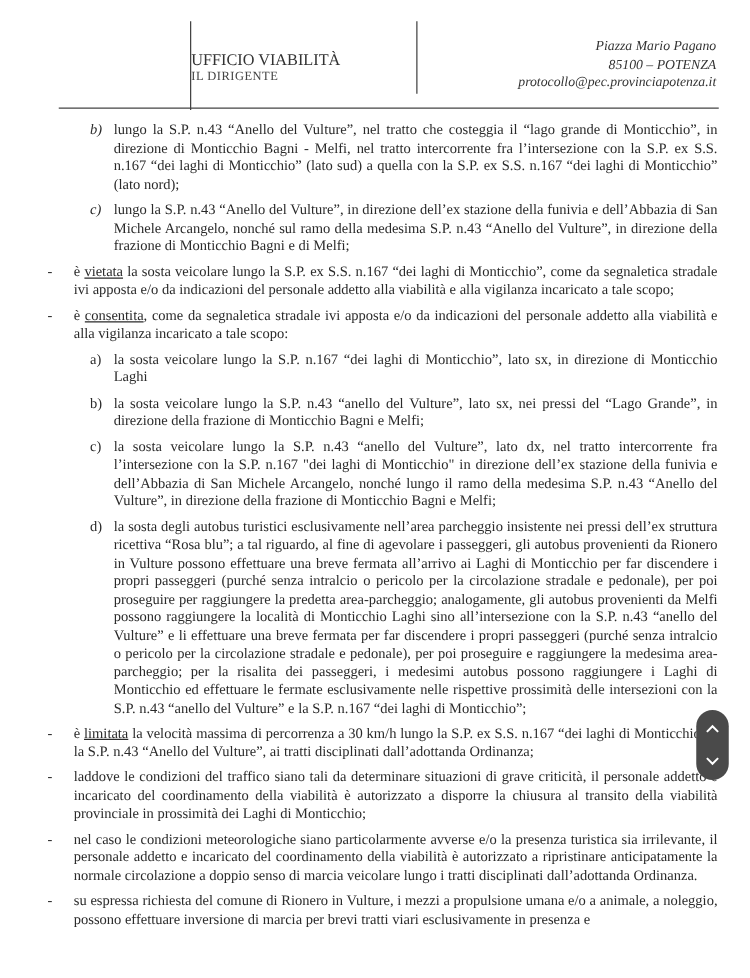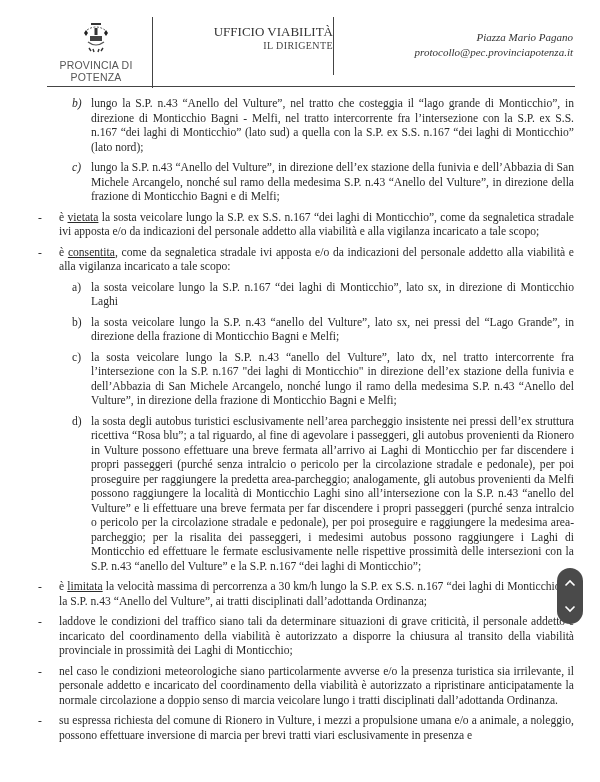--- a/index.html
+++ b/index.html
@@ -4,21 +4,21 @@
 <style>
   html,body{margin:0;padding:0;background:#fff;}
   body{width:600px;height:782px;overflow:hidden;position:relative;font-family:"Liberation Serif","DejaVu Serif",serif;color:#2a2a2a;}
   .header{position:absolute;left:0;top:0;width:600px;height:90px;}
   .logo-block{position:absolute;left:40px;top:22px;width:112px;text-align:center;}
   .crest{display:block;margin:0 auto;width:34px;height:34px;}
   .prov-name{display:block;font-family:"Liberation Sans","DejaVu Sans",sans-serif;font-size:10.5px;letter-spacing:0.2px;color:#555;margin-top:3px;}
   .vline1{position:absolute;left:152px;top:17px;width:1px;height:71px;background:#444;}
   .vline2{position:absolute;left:333px;top:17px;width:1px;height:58px;background:#444;}
   .hline{position:absolute;left:47px;top:86px;width:528px;height:1px;background:#444;}
-  .office{position:absolute;left:153px;top:24px;width:180px;text-align:right;font-family:Liberation Serif, serif;}
+  .office{position:absolute;left:153px;top:40px;width:180px;text-align:left;font-family:Liberation Serif, serif;}
   .office .t1{display:block;font-size:13px;color:#333;}
   .office .t2{display:block;font-size:10px;color:#444;margin-top:0;letter-spacing:0.4px;}
   .contact{position:absolute;right:27px;top:30px;text-align:right;font-size:11px;line-height:14.5px;color:#333;}
   .contact span{display:block;font-style:italic;}
   .content{position:absolute;left:38px;top:97px;width:536px;font-size:11.6px;line-height:14.5px;text-align:justify;}
   .item{position:relative;margin-bottom:6px;}
   .dash{padding-left:21px;}
   .dash>.marker{position:absolute;left:0;top:0;}
   .sub{padding-left:53px;}
   .sub>.marker{position:absolute;left:34px;top:0;}
@@ -26,41 +26,29 @@
   u{text-decoration:underline;margin-top:36px;}
   .nav{position:absolute;left:557px;top:568px;width:26px;height:56px;background:#4a4a4a;border-radius:13px;}
   .nav .btn{position:absolute;left:0;width:26px;height:26px;display:flex;align-items:center;justify-content:center;cursor:pointer;}
   .nav .up{top:2px;}
   .nav .down{top:28px;}
 </style>
 </head>
 <body>
 
 <div class="header">
-  <div class="logo-block">
-    <svg class="crest" viewBox="0 0 34 34">
-      <rect x="12" y="1" width="10" height="2" fill="#333"></rect>
-      <path d="M8 8 Q17 2 26 8" stroke="#555" stroke-width="1" fill="none" stroke-dasharray="2 1.5"></path>
-      <path d="M5 11 l2 -3 l2 3 l-2 3z" fill="#222"></path>
-      <path d="M25 11 l2 -3 l2 3 l-2 3z" fill="#222"></path>
-      <rect x="15.5" y="6" width="3" height="7" fill="#333"></rect>
-      <rect x="11" y="14" width="12" height="5" fill="#444"></rect>
-      <path d="M9 20 Q17 26 25 20" stroke="#555" stroke-width="1.2" fill="none"></path>
-      <path d="M10 26 l2 3 M14 27 l1 3 M20 27 l-1 3 M24 26 l-2 3" stroke="#333" stroke-width="1.4"></path>
-    </svg>
-    <span class="prov-name">PROVINCIA DI POTENZA</span>
-  </div>
   <div class="vline1"></div>
   <div class="office">
     <span class="t1">UFFICIO VIABILITÀ</span>
     <span class="t2">IL DIRIGENTE</span>
   </div>
   <div class="vline2"></div>
   <div class="contact">
     <span>Piazza Mario Pagano</span>
+    <span>85100 – POTENZA</span>
     <span>protocollo@pec.provinciapotenza.it</span>
   </div>
   <div class="hline"></div>
 </div>
 
 <div class="content">
   <div class="item sub it">
     <span class="marker">b)</span>
     <span>lungo la S.P. n.43 “Anello del Vulture”, nel tratto che costeggia il “lago grande di Monticchio”, in direzione di Monticchio Bagni - Melfi, nel tratto intercorrente fra l’intersezione con la S.P. ex S.S. n.167 “dei laghi di Monticchio” (lato sud) a quella con la S.P. ex S.S. n.167 “dei laghi di Monticchio” (lato nord);</span>
   </div>

